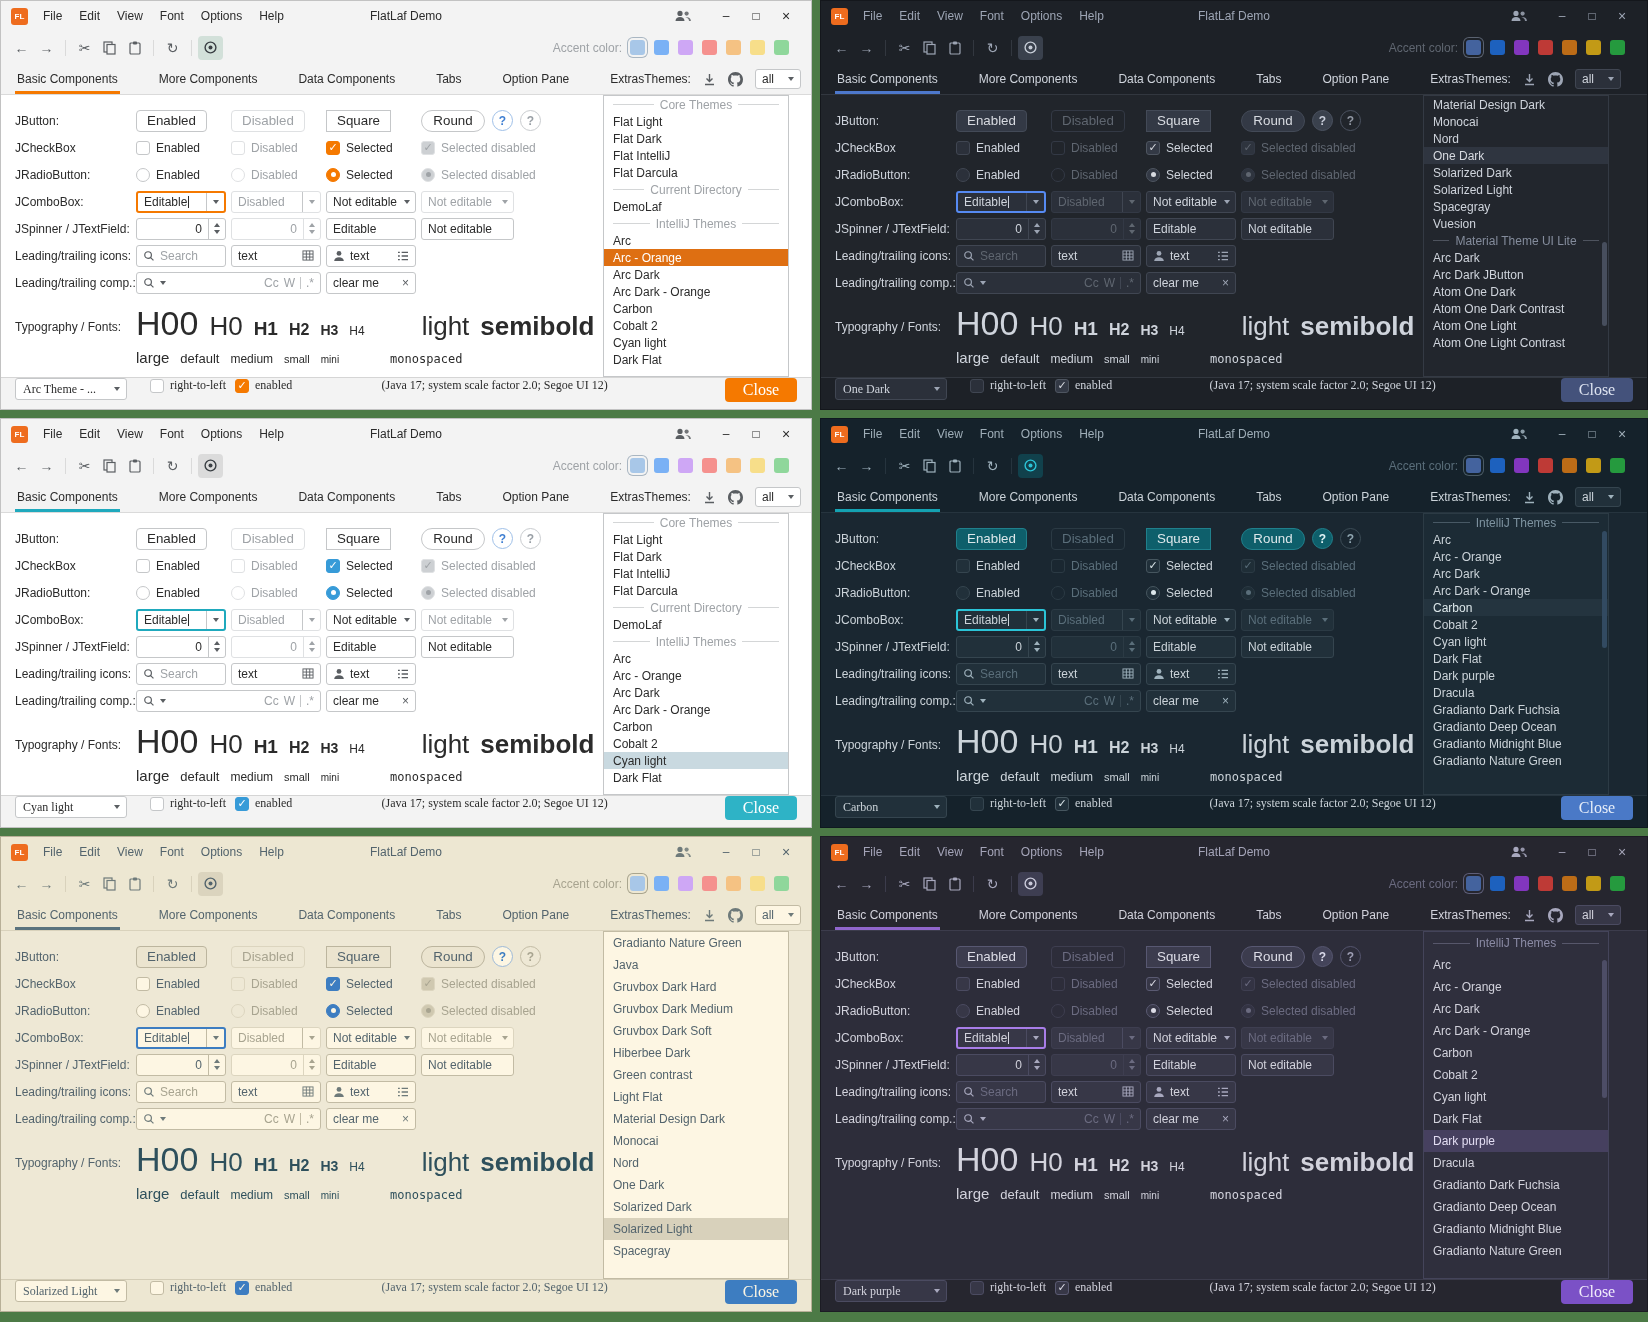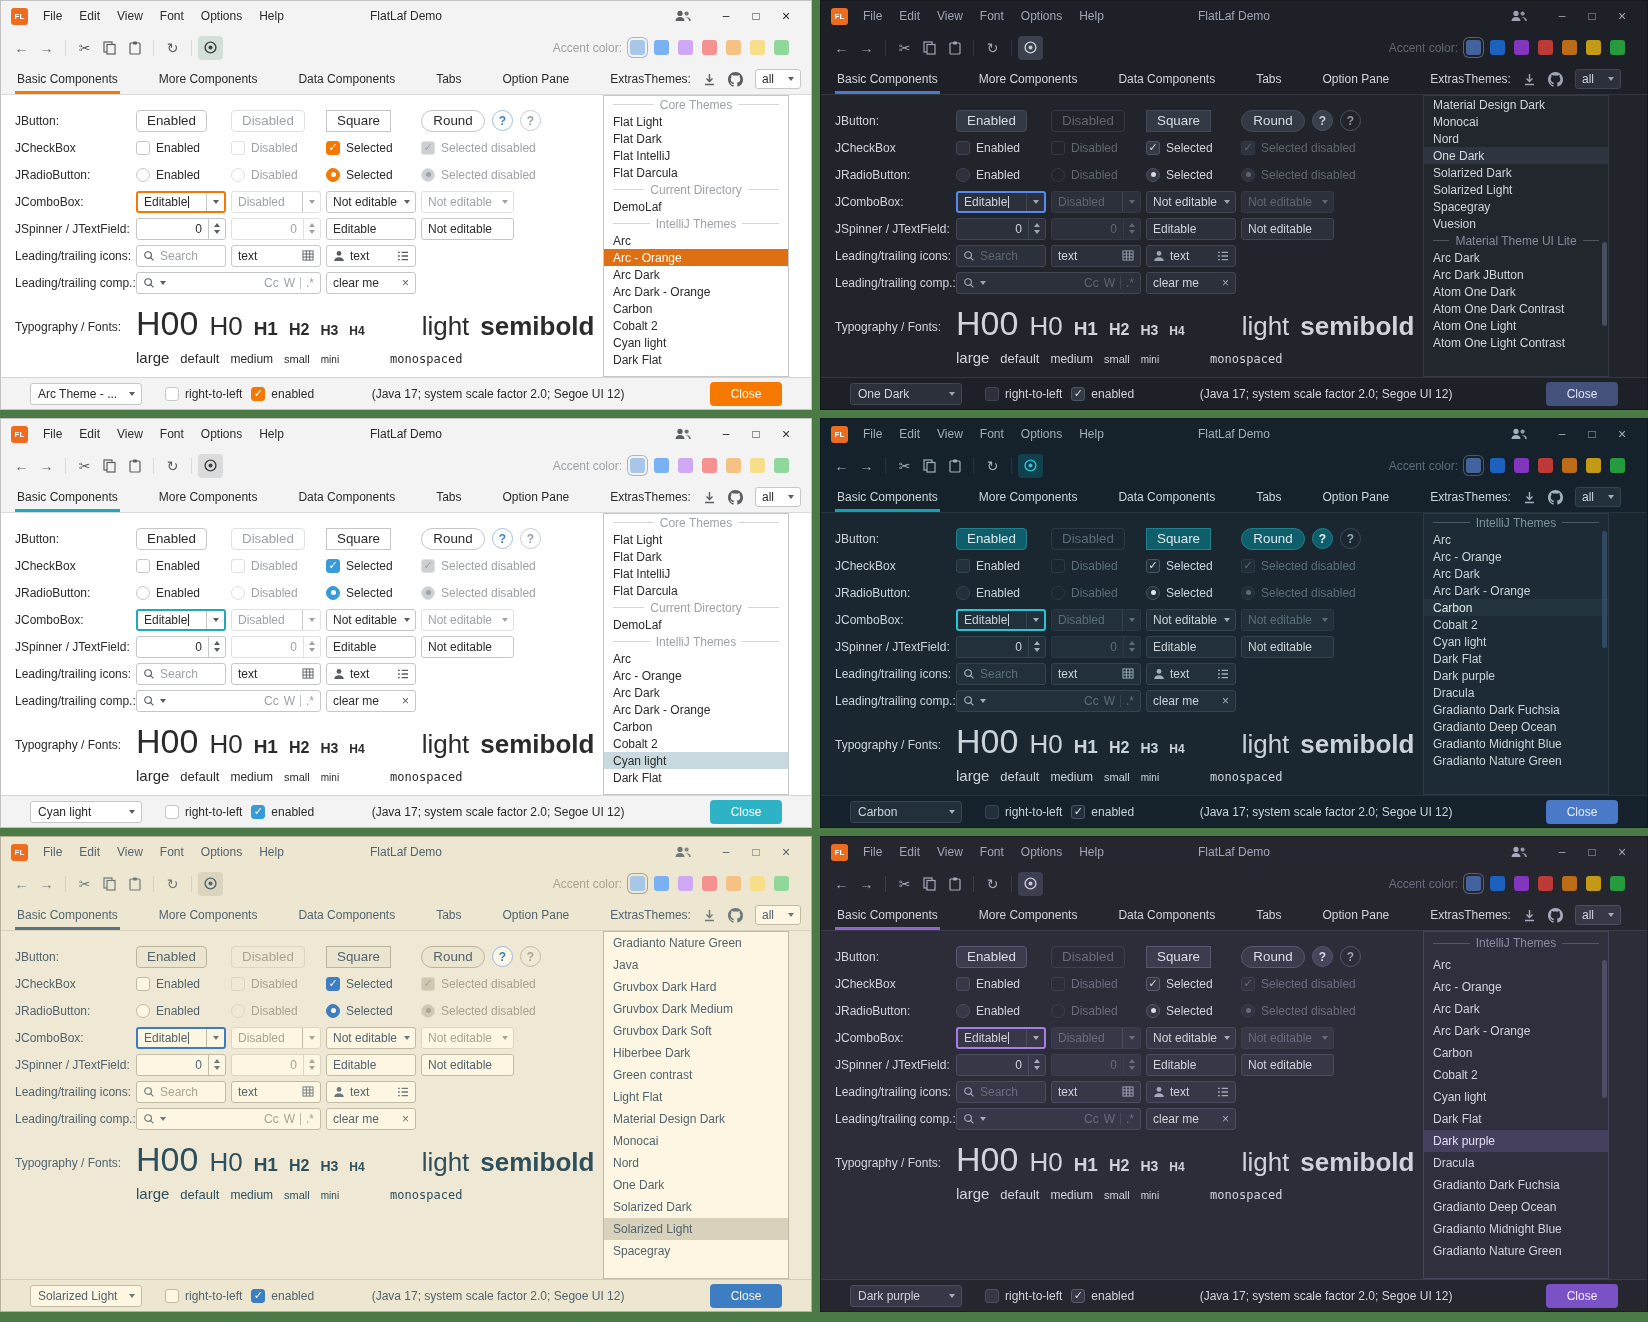--- a/index.html
+++ b/index.html
@@ -117,49 +117,49 @@
   .tf .right{margin-left:auto;display:flex;align-items:center;gap:5px;color:var(--iconFg);}
   .tf.widef{width:185px;}
   .flagsep{width:1px;height:12px;background:var(--fieldBorder);}
   .ficon{color:var(--iconFg);display:flex;align-items:center;flex:none;}
 
   .typ{display:flex;margin-top:8px;color:var(--strong);}
   .typ .flabel{padding-top:16px;color:var(--text);}
   .tcol{min-width:0;}
   .tline1{display:flex;align-items:baseline;gap:11px;white-space:nowrap;}
   .h00{font-size:34px;}.h0{font-size:26px;}.h1s{font-size:19px;font-weight:bold;}
-  .h2s{font-size:16px;font-weight:bold;}.h3s{font-size:14px;font-weight:bold;}.h4s{font-size:12px;font-weight:bold;}
+  .h2s{font-size:16px;font-weight:bold;}.h3s{font-size:14px;font-weight:bold;}.h4s{font-size:12px;font-weight:normal;}
   .wlight{font-size:26px;font-weight:300;margin-left:46px;}
   .wsemi{font-size:26px;font-weight:600;}
   .tline2{display:flex;align-items:baseline;gap:11px;margin-top:6px;}
   .tlg{font-size:15px;}.tdf{font-size:13px;}.tmd{font-size:12px;}.tsm{font-size:11px;}.tmn{font-size:10px;}
   .tmono{font-family:"DejaVu Sans Mono",monospace;font-size:12px;margin-left:40px;}
 
   .themes{flex:none;width:186px;margin-right:var(--rightpad);position:relative;
     border:1px solid var(--listBorder);background:var(--listBg);overflow:hidden;
     display:flex;flex-direction:column;box-sizing:border-box;}
   .lrow{height:var(--lrowH,17px);flex:none;display:flex;align-items:center;padding:0 9px;
     white-space:nowrap;overflow:hidden;}
   .lrow.sel{background:var(--selBg);color:var(--selFg);}
   .lrow.sep{color:var(--sepText);gap:6px;}
   .lrow.sep i{flex:1;height:1px;background:var(--sepText);opacity:.45;}
   .vscroll{position:absolute;top:0;right:0;width:7px;bottom:0;}
   .thumb{position:absolute;left:1px;width:5px;border-radius:3px;background:var(--thumb);}
 
   
-  .status{height:31px;border-top:1px solid var(--statusBorder);display:flex;align-items:center;
-    padding:0 29px;background:var(--chrome);flex:none;gap:9px;}
+  .status{height:31px;border-top:1px solid var(--statusBorder);display:flex;align-items:flex-start;
+    padding:0 14px;background:var(--chrome);flex:none;gap:9px;font-family:Liberation Serif, serif;}
   .scombo{width:112px;height:22px;border:1px solid var(--fieldBorder);background:var(--field);
     display:flex;align-items:center;box-sizing:border-box;border-radius:3px;}
   .scombo .val{flex:1;padding:0 7px;white-space:nowrap;overflow:hidden;}
   .scombo .arr{width:18px;display:flex;align-items:center;justify-content:center;}
   .srtl{margin-left:14px;}
   .sjava{flex:1;text-align:center;white-space:nowrap;overflow:hidden;}
   .close-btn{height:24px;min-width:72px;background:var(--close);color:var(--closeFg);border-radius:4px;
-    display:flex;align-items:center;justify-content:center;flex:none;font-size:12px;margin-left:28px;}
+    display:flex;align-items:center;justify-content:center;flex:none;font-size:16px;margin-left:28px;}
 </style>
 </head>
 <body>
 
 <div id="stage">
 <div class="panel light" style="--chrome: #F3F3F3; --win: #FFFFFF; --winborder: #C2C2C2; --border: #DADADA; --statusBorder: #D5D5D5; --text: #2B2B2B; --strong: #2B2B2B; --titleFg: #2B2B2B; --muted: #9FA3A7; --sepText: #9FA3A7; --iconFg: #5A5E62; --field: #FFFFFF; --fieldBorder: #C5C7C9; --disBorder: #DFE1E3; --btnBg: #FFFFFF; --btnBorder: #C5C7C9; --btnFg: #2B2B2B; --accent: #F57900; --focus: #F57900; --ckSelBg: #F57900; --ckSelBorder: #F57900; --ckSelMark: #FFFFFF; --radioDot: #FFFFFF; --disCk: #CDD0D3; --close: #F57900; --closeFg: #FFFFFF; --selBg: #DE6F12; --selFg: #FFFFFF; --listBg: #FFFFFF; --listBorder: #C5C7C9; --eyeBg: #D2E0D9; --eyeFg: #3A3F44; --help1Fg: #3F7FD2; --help1Bg: #FFFFFF; --help1Border: #9FC0E8; --help2Fg: #9AA0A6; --help2Border: #C9CCCF; --thumb: transparent; --selRing: #A9B6C2; --lrowH: 17px;">
 
   <div class="titlebar">
     <span class="logo">FL</span>
     <nav class="menus">

